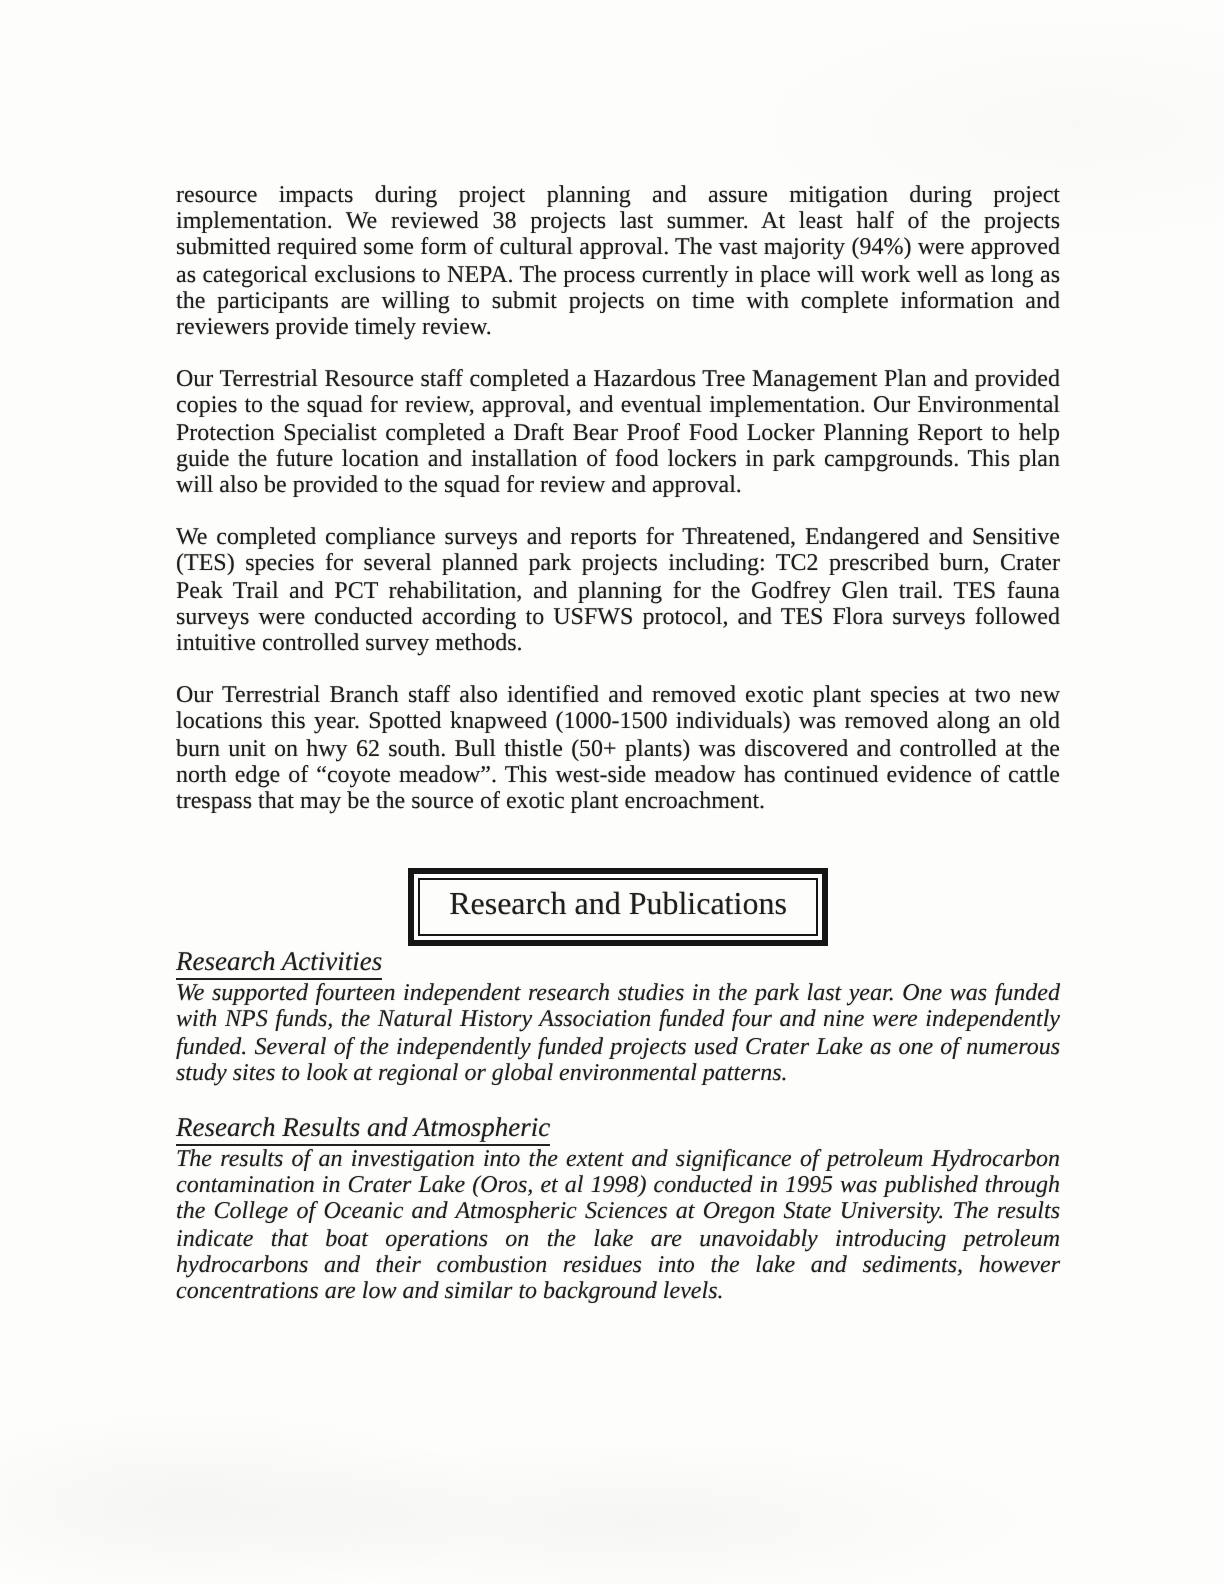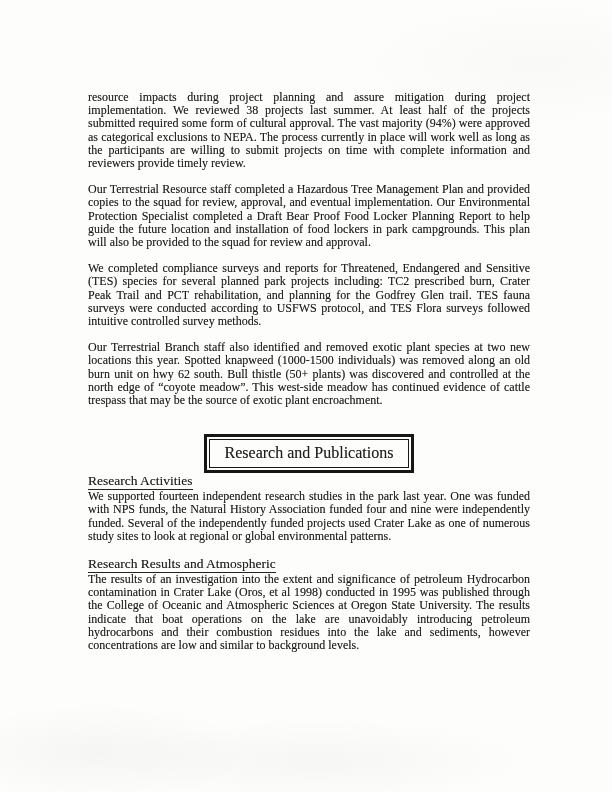--- a/index.html
+++ b/index.html
@@ -51,29 +51,30 @@
     font-size: 16px;
     line-height: 20px;
     text-align: left;
     white-space: nowrap;
   }
   h2.section-heading {
     margin: 0;
     font-size: 13.5px;
     font-weight: normal;
     line-height: 15px;
+    font-style: italic;
   }
   h2.section-heading .underline {
     display: inline-block;
     border-bottom: 1.5px solid #222;
     padding-bottom: 1px;
   }
   .heading-1 { margin-top: 30px; margin-bottom: 15px; }
   .heading-2 { margin-top: 19px; margin-bottom: 16px; }
-  .para-after-heading { margin-top: 0; }
+  .para-after-heading { margin-top: 0; font-style: italic; }
   .page-number {
     position: absolute;
     top: 744px;
     left: 0;
     width: 100%;
     text-align: center;
     font-size: 12px;
     letter-spacing: 2px;
     color: #2e2e2e;
   }

